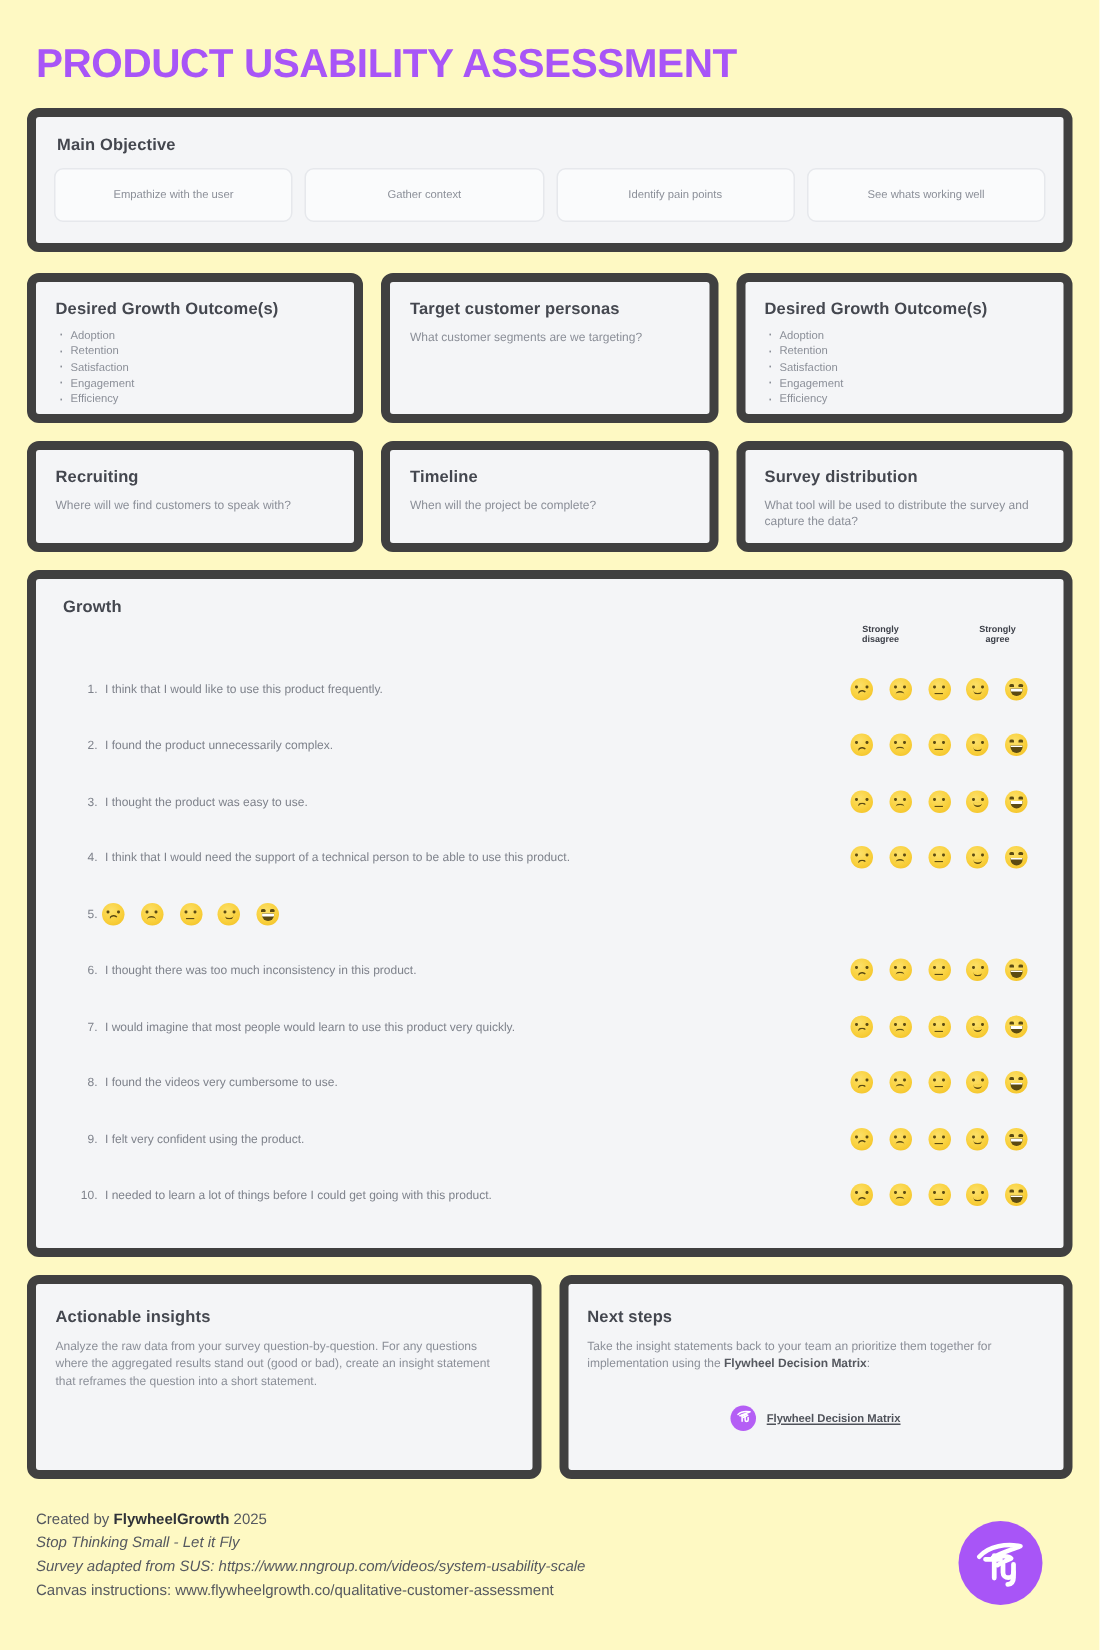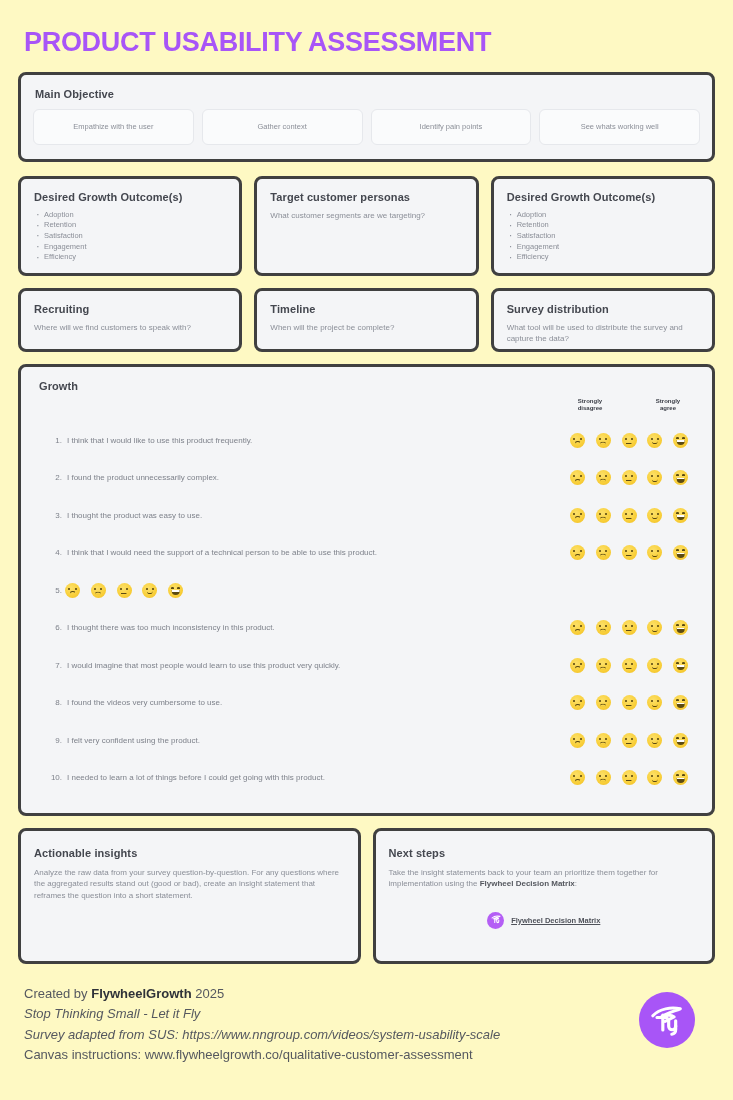--- a/index.html
+++ b/index.html
@@ -26,21 +26,21 @@
     font-weight: bold;
     letter-spacing: -0.3px;
     color: #a855f7;
     padding: 28px 6px 14px 6px;
     line-height: 1.1;
   }
 
   
   .card {
     background: #f4f5f7;
-    border: 3px solid #404040;
+    border: 6px solid #404040;
     border-radius: 8px;
   }
 
   .card-title {
     font-size: 11px;
     font-weight: bold;
     color: #44474f;
     letter-spacing: 0.1px;
   }
 
@@ -81,21 +81,21 @@
   .grid-row {
     display: flex;
     gap: 12px;
     margin-bottom: 12px;
   }
   .grid-row > .card {
     flex: 1 1 0;
     padding: 12px 13px;
   }
   .row-1 > .card { height: 100px; }
-  .row-2 > .card { height: 64px; }
+  .row-2 > .card { height: 74px; }
 
   .grid-row .card-title { margin-bottom: 7px; }
 
   .bullets {
     list-style: none;
     font-size: 7.5px;
     color: #8b8f98;
     line-height: 1.42;
   }
   .bullets li { position: relative; padding-left: 10px; }
@@ -275,21 +275,21 @@
   }
 
   
   .footer {
     position: relative;
     padding: 6px 6px 0 6px;
     display: flex;
     align-items: flex-start;
     justify-content: space-between;
   }
-  .footer-text { font-size: 13px; color: #55585f; line-height: 1.58; }
+  .footer-text { font-size: 10px; color: #55585f; line-height: 1.58; }
   .footer-text .bold { font-weight: bold; color: #2f3238; }
   .footer-text .ital { font-style: italic; }
 
   .footer-logo {
     width: 56px; height: 56px;
     border-radius: 50%;
     background: #a855f7;
     display: flex;
     align-items: center;
     justify-content: center;

